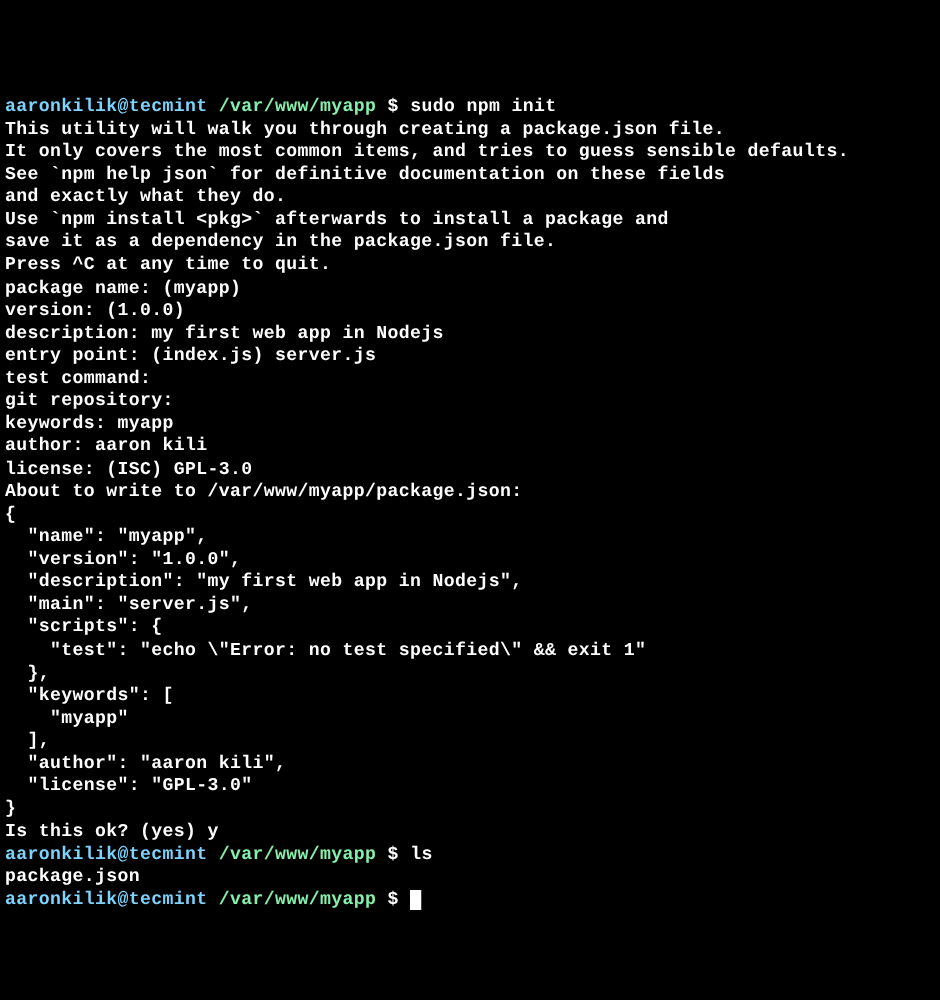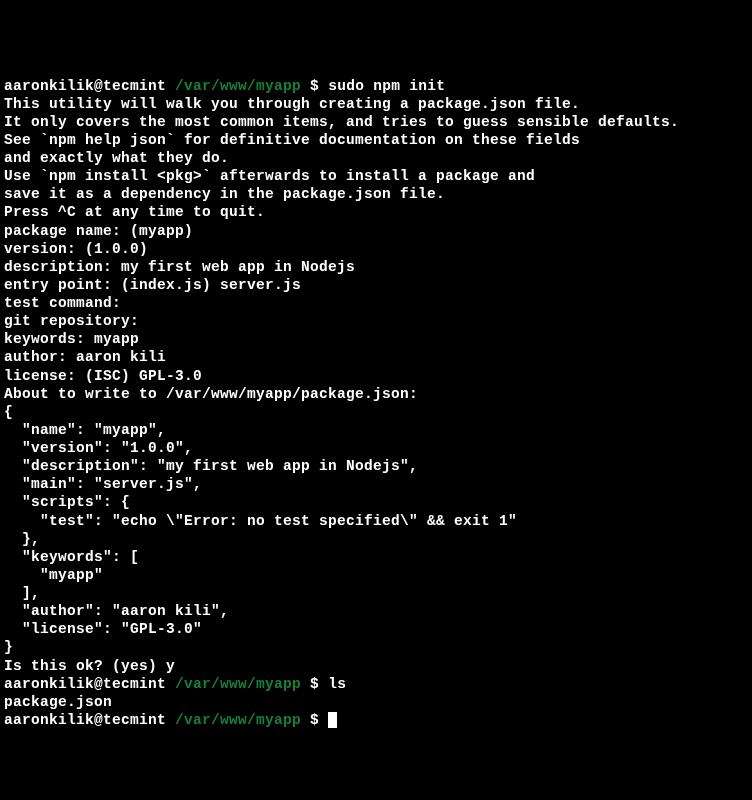--- a/index.html
+++ b/index.html
@@ -14,22 +14,22 @@
       font-size: 14.5px;
       line-height: 1.25;
       padding: 4px;
       width: 752px;
       height: 800px;
       overflow: hidden;
       white-space: pre;
       font-weight: bold;
       letter-spacing: 0.3px;
     }
-    .green { color: #ffffff; }
-    .blue { color: #15803d; }
+    .green { color: #7dd3fc; }
+    .blue { color: #86efac; }
     .white { color: #fff; }
     .cursor {
       display: inline-block;
       width: 9px;
       height: 16px;
       background: #fff;
       vertical-align: text-bottom;
     }
     .line { display: block; }
   </style>

